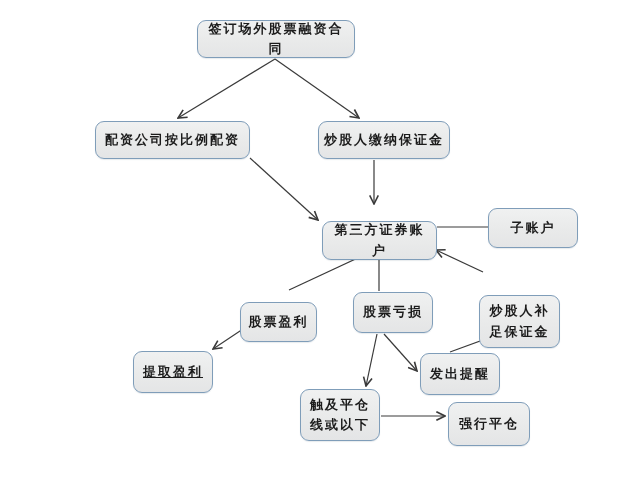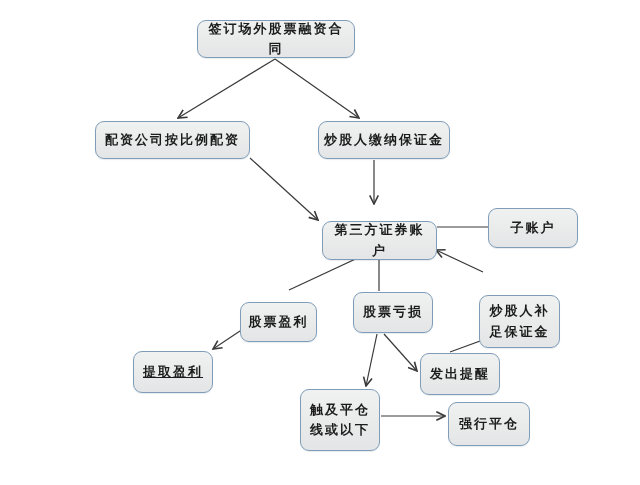--- a/index.html
+++ b/index.html
@@ -42,21 +42,21 @@
   .n-sign     { left: 197px; top: 20px;  width: 158px; height: 38px; }
   .n-alloc    { left: 95px;  top: 121px; width: 155px; height: 38px; }
   .n-margin   { left: 318px; top: 121px; width: 132px; height: 38px; }
   .n-account  { left: 322px; top: 221px; width: 115px; height: 39px; }
   .n-sub      { left: 488px; top: 208px; width: 90px;  height: 40px; text-align: center; }
   .n-profit   { left: 240px; top: 292px; width: 77px;  height: 40px; margin-top: 10px; }
   .n-loss     { left: 353px; top: 292px; width: 80px;  height: 41px; }
   .n-topup    { left: 479px; top: 274px; width: 81px;  height: 53px; margin-top: 21px; }
   .n-withdraw { left: 133px; top: 351px; width: 80px;  height: 42px; text-decoration: underline; }
   .n-remind   { left: 420px; top: 353px; width: 80px;  height: 42px; }
-  .n-hitline  { left: 300px; top: 389px; width: 80px;  height: 62px; }
+  .n-hitline  { left: 300px; top: 389px; width: 80px;  height: 52px; }
   .n-force    { left: 448px; top: 402px; width: 82px;  height: 44px; }
 </style>
 </head>
 <body>
 
 <div class="canvas">
 
   <svg class="edges" width="640" height="485" viewBox="0 0 640 485">
     <defs>
       <marker id="ah" viewBox="0 0 10 10" refX="9" refY="5" markerWidth="9" markerHeight="9" orient="auto-start-reverse">

